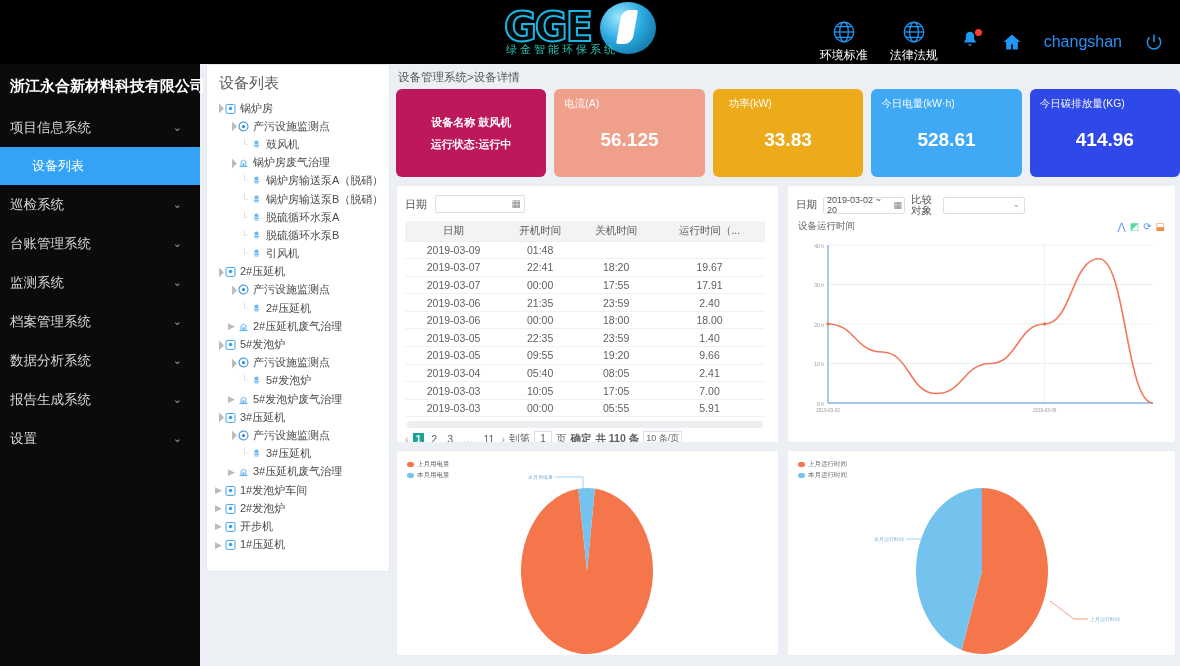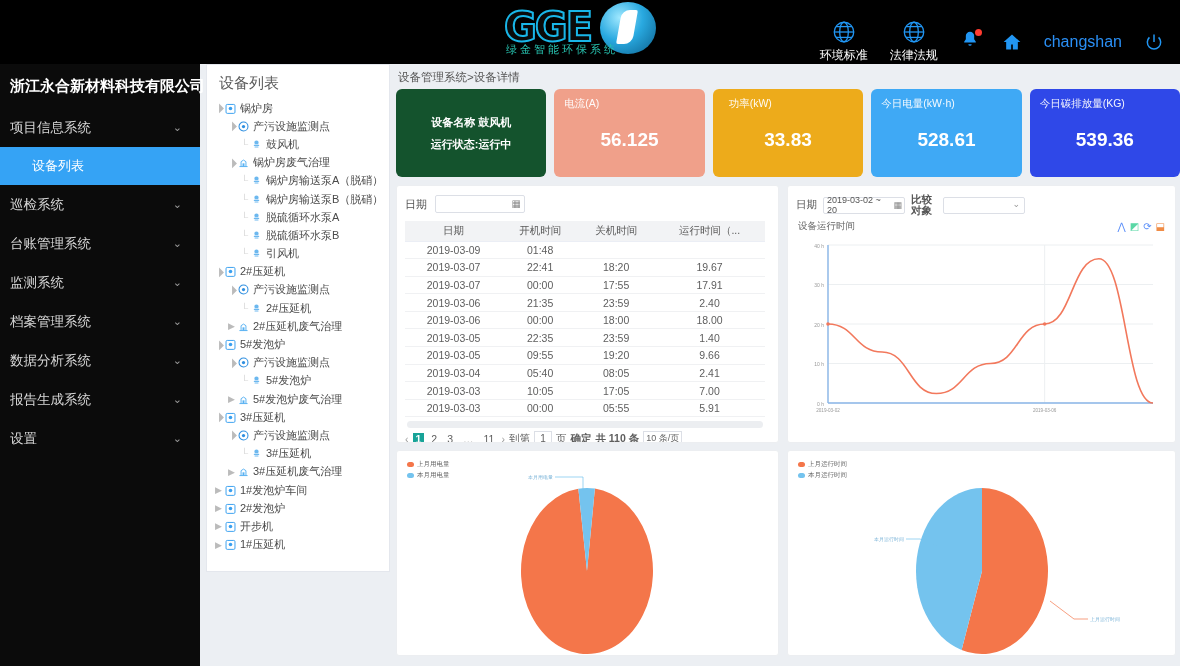--- a/index.html
+++ b/index.html
@@ -150,21 +150,21 @@
   
   .chart-card { width: 389px; height: 258px; position: relative; overflow: hidden; }
   .chart-filter { display: flex; align-items: center; gap: 6px; padding: 8px 0 0 8px; }
   .chart-filter .flabel { font-size: 10.5px; color: #555; }
   .range-input {
     width: 82px; height: 17px; border: 1px solid #dcdfe6; border-radius: 2px;
     font-size: 9px; color: #555; padding: 0 12px 0 3px; position: relative;
     display: flex; align-items: center;
   }
   .range-input .cal { position: absolute; right: 2px; top: 2px; font-size: 9px; color: #888; }
-  .two-line { font-size: 10.5px; color: #555; line-height: 11px; width: 26px; font-weight: bold; }
+  .two-line { font-size: 10.5px; color: #555; line-height: 11px; width: 26px; }
   .sel {
     width: 82px; height: 17px; border: 1px solid #dcdfe6; border-radius: 2px;
     position: relative; background: #fff;
   }
   .sel .chev { position: absolute; right: 4px; top: 1px; font-size: 9px; color: #999; }
   .chart-head {
     display: flex; align-items: center; justify-content: space-between;
     padding: 4px 10px 0 10px;
   }
   .chart-head .ct { font-size: 9.5px; color: #666; }
@@ -483,39 +483,39 @@
           </svg>
           <span>1#压延机</span>
         </div>
       </div>
   </div>
 
   <div class="main">
     <div class="breadcrumb">设备管理系统&gt;设备详情</div>
 
     <div class="kpis" id="kpi-row">
-        <div class="kpi green" style="background: #14532d;">
+        <div class="kpi green" style="background: #be185d;">
           <div>设备名称  鼓风机</div>
           <div>运行状态:运行中</div>
         </div>
         <div class="kpi" style="background: rgb(240, 160, 138);">
           <div class="k-title">电流(A)</div>
           <div class="k-val">56.125</div>
         </div>
         <div class="kpi" style="background: rgb(237, 171, 27); padding-left: 16px;">
           <div class="k-title">功率(kW)</div>
           <div class="k-val">33.83</div>
         </div>
         <div class="kpi" style="background: rgb(63, 169, 245);">
           <div class="k-title">今日电量(kW·h)</div>
           <div class="k-val">528.61</div>
         </div>
         <div class="kpi" style="background: rgb(47, 72, 232);">
           <div class="k-title">今日碳排放量(KG)</div>
-          <div class="k-val">539.36</div>
+          <div class="k-val">414.96</div>
         </div>
       </div>
 
     <div class="panels-row">
 
       <div class="card tbl-card">
         <div class="filter-row">
           <span class="flabel">日期</span>
           <div class="date-input">
             <span class="cal">▦</span>

